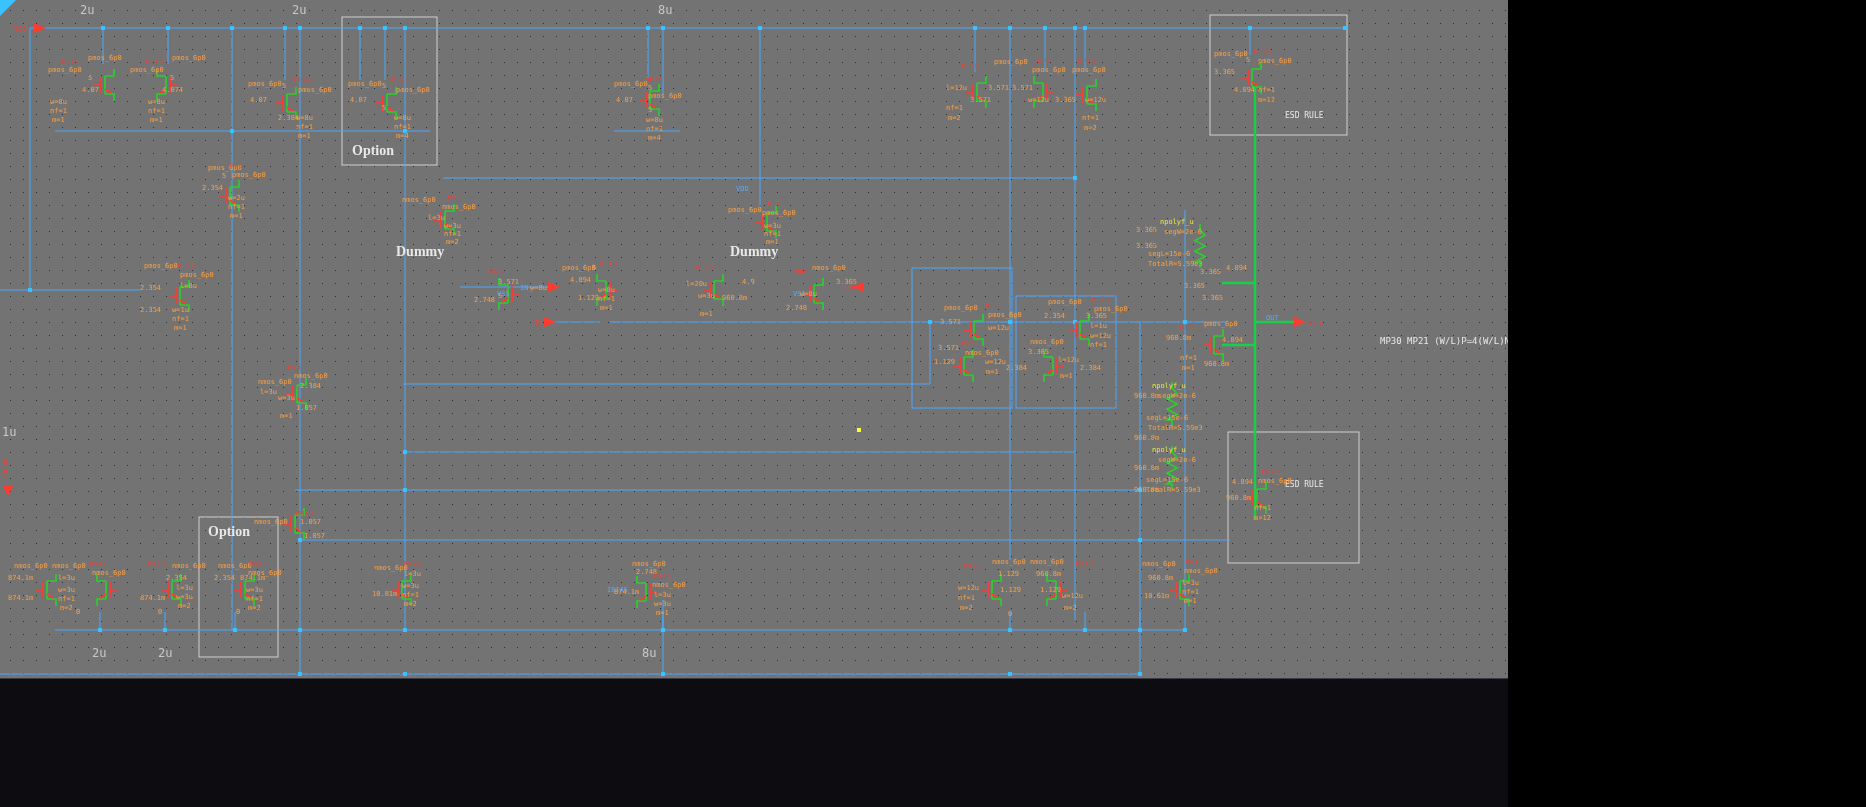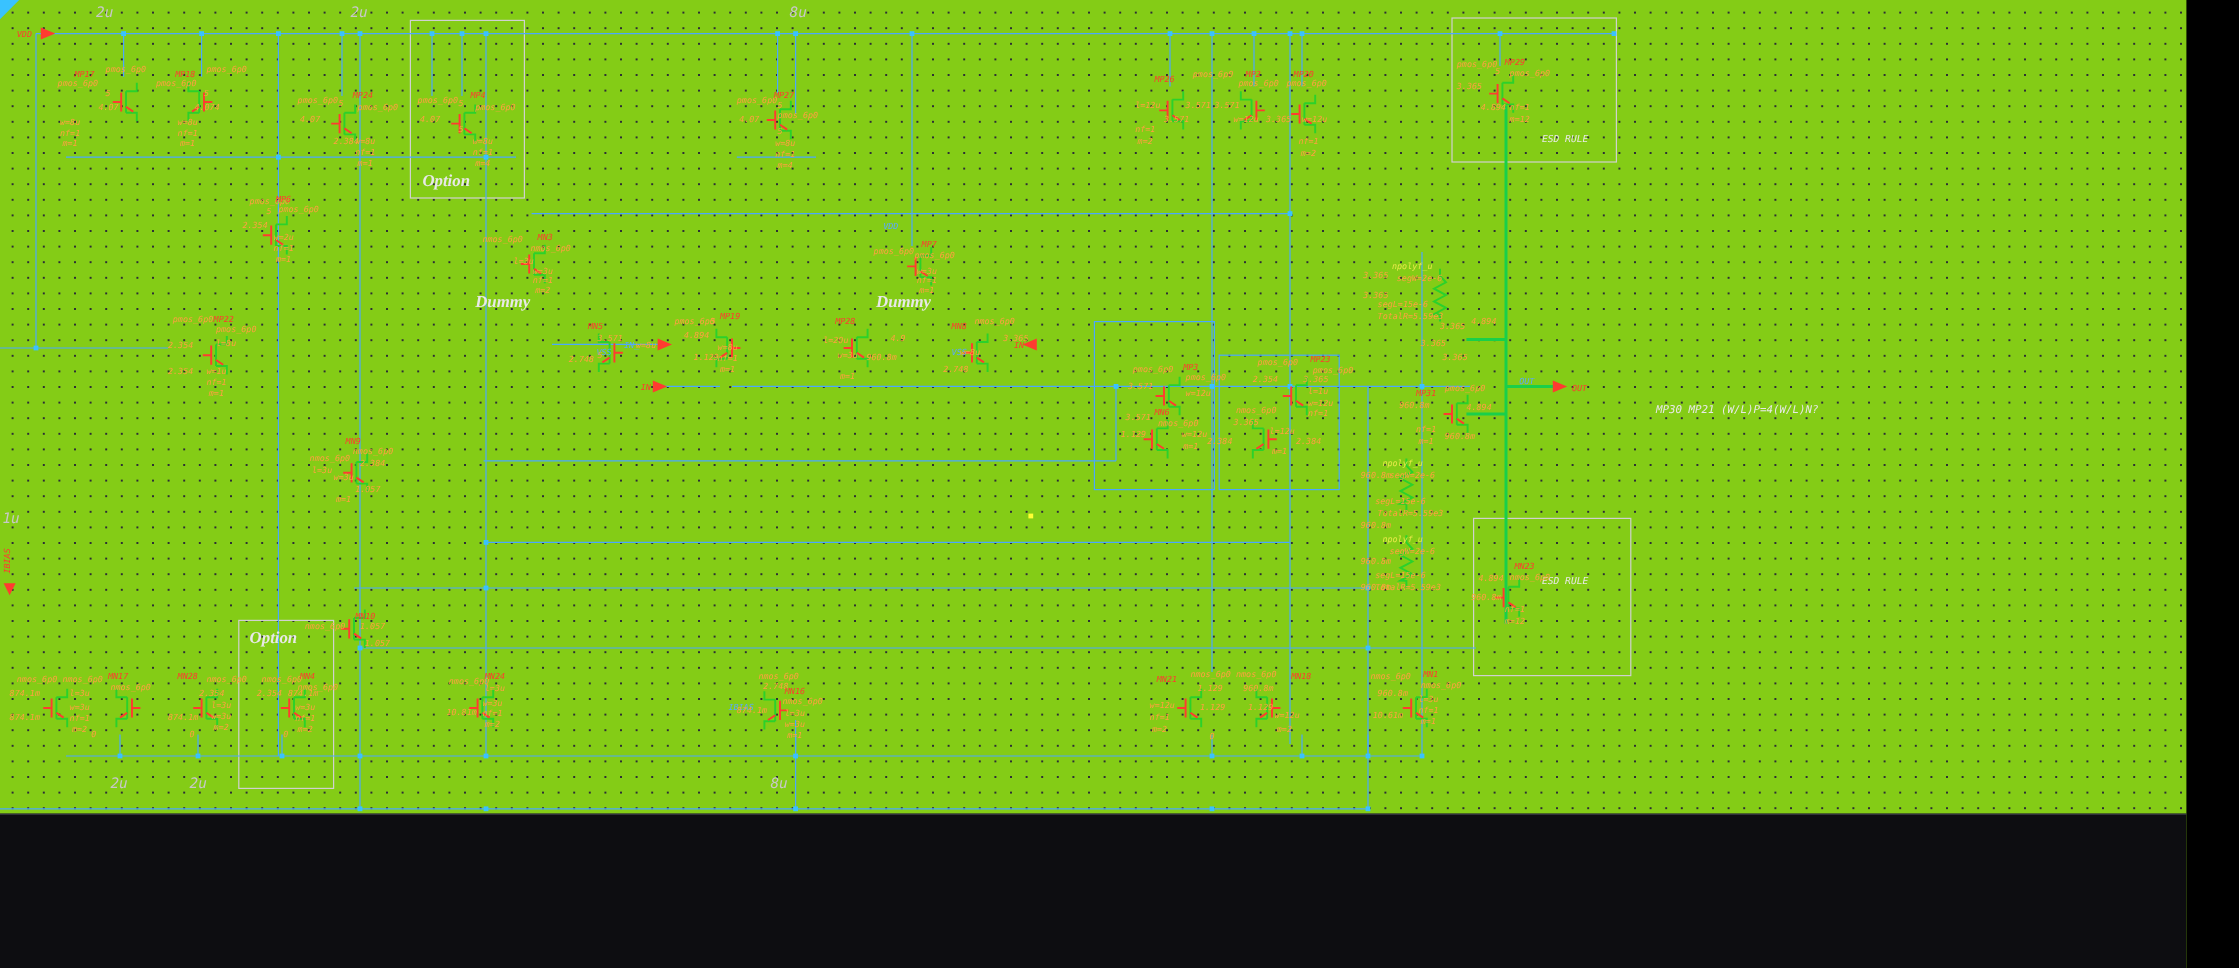--- a/index.html
+++ b/index.html
@@ -1,17 +1,17 @@
 <!DOCTYPE html>
 <html><head>
 <meta charset="utf-8">
 <style>
   html,body{margin:0;padding:0;background:#000;}
-  #stage{position:relative;width:1822px;height:807px;background:#84cc16;overflow:hidden;
-         font-family:"DejaVu Sans Mono",monospace;font-style:italic;}
+  #stage{position:relative;width:1508px;height:807px;background:#737373;overflow:hidden;
+         font-family:"DejaVu Sans Mono",monospace;}
   #gridarea{position:absolute;left:0;top:0;width:1866px;height:678px;
     background-image:radial-gradient(circle,#2c2c36 0.7px,transparent 0.9px);
     background-size:13px 13px;background-position:4px 4px;}
   #bottomstrip{position:absolute;left:0;top:678px;width:1866px;height:129px;background:#0d0d11;
     border-top:1px solid #3a3a44;}
   svg{position:absolute;left:0;top:0;}
   text{user-select:none;}
 </style>
 </head>
 <body>

